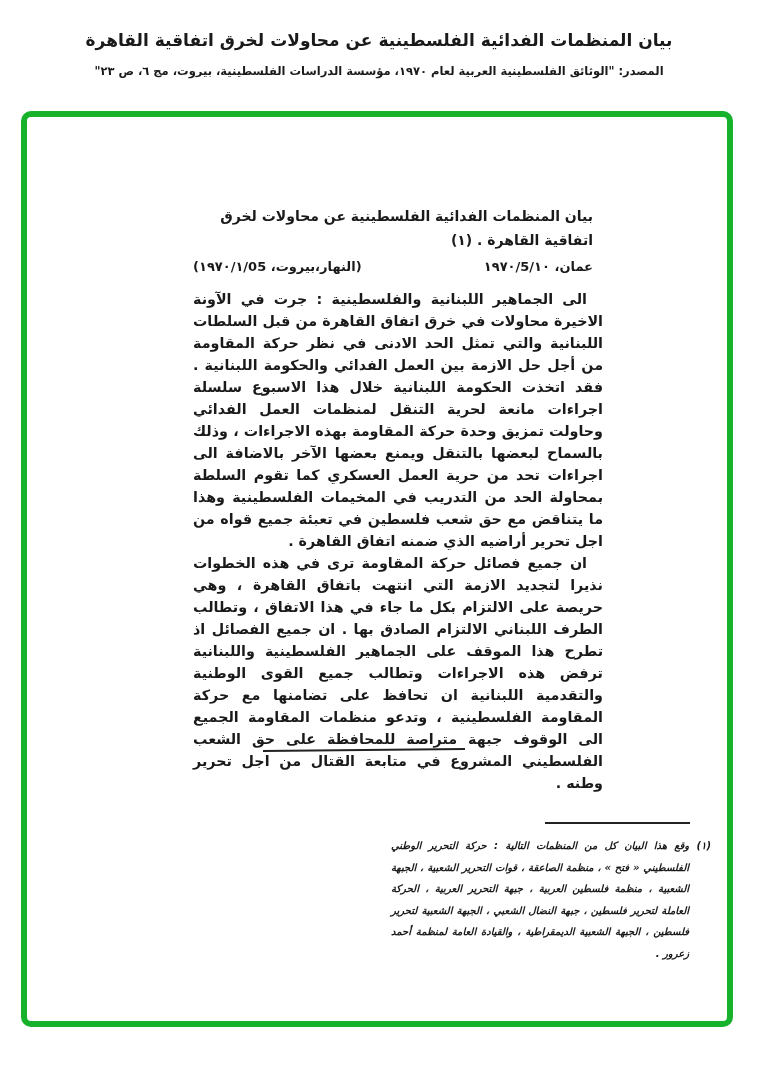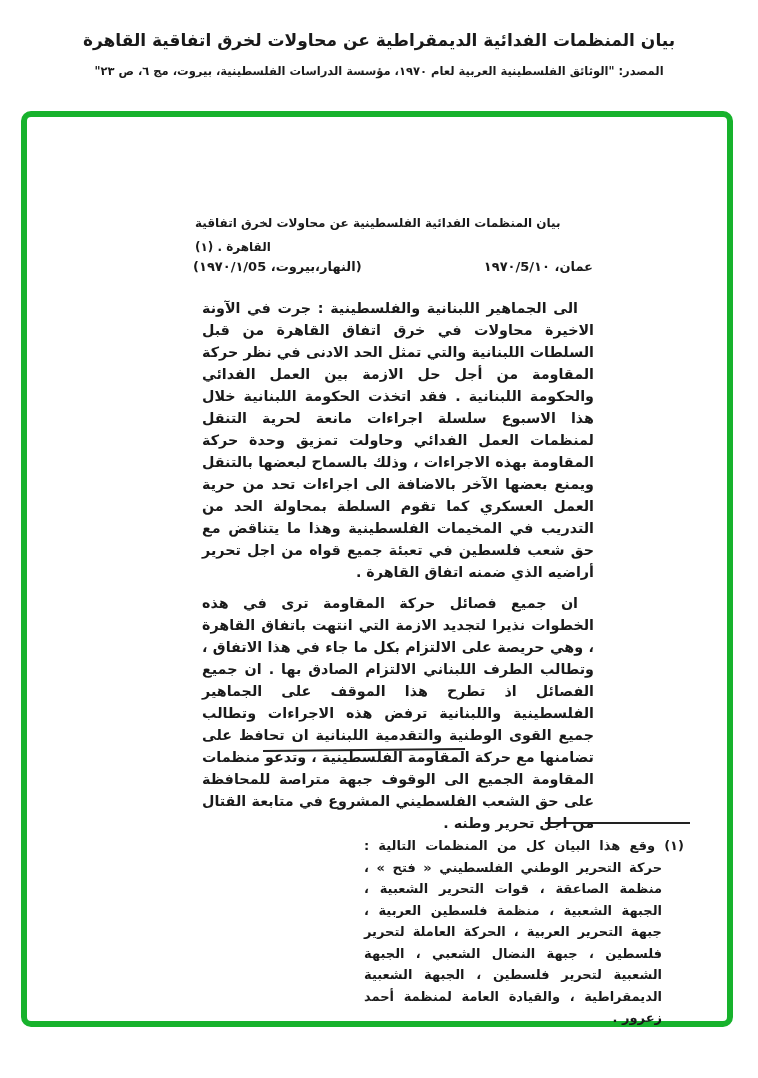--- a/index.html
+++ b/index.html
@@ -45,25 +45,25 @@
     width: 700px;
     height: 904px;
     border: 6px solid #17b22c;
     border-radius: 10px;
     background: transparent;
   }
   
   .doc-title {
     position: absolute;
     left: 195px;
-    top: 211px;
+    top: 204px;
     width: 398px;
     direction: rtl;
-    text-align: left;
-    font-size: 12px;
+    text-align: right;
+    font-size: 14px;
     font-weight: bold;
     line-height: 24px;
   }
   .dateline {
     position: absolute;
     left: 193px;
     top: 259px;
     width: 400px;
     direction: rtl;
     display: flex;
@@ -76,21 +76,21 @@
     left: 193px;
     top: 288px;
     width: 410px;
     direction: rtl;
     text-align: justify;
     font-size: 14.3px;
     font-weight: bold;
     line-height: 22px;
   }
   .body-text p {
-    margin: 9px;
+    margin: 0;
     text-indent: 16px;
   }
   .body-divider {
     position: absolute;
     left: 263px;
     top: 749px;
     width: 202px;
     height: 2px;
     background: #222222;
     transform: rotate(-0.6deg);
@@ -98,37 +98,38 @@
   .footnote-divider {
     position: absolute;
     left: 545px;
     top: 822px;
     width: 145px;
     height: 2px;
     background: #222222;
   }
   .footnote {
     position: absolute;
-    left: 364px;
+    left: 391px;
     top: 835px;
     width: 320px;
     box-sizing: border-box;
     direction: rtl;
     text-align: justify;
-    font-size: 13px;
+    font-size: 10px;
     font-weight: bold;
     line-height: 21.5px;
     padding-right: 22px;
     text-indent: -22px;
+    font-style: italic;
   }
 </style>
 </head>
 <body>
 
-<div class="hdr-title">بيان المنظمات الفدائية الديمقراطية عن محاولات لخرق اتفاقية القاهرة</div>
+<div class="hdr-title">بيان المنظمات الفدائية الفلسطينية عن محاولات لخرق اتفاقية القاهرة</div>
 
 <div class="hdr-source">المصدر: "الوثائق الفلسطينية العربية لعام ١٩٧٠، مؤسسة الدراسات الفلسطينية، بيروت، مج ٦، ص ٢٣"</div>
 
 <div class="green-frame"></div>
 
 <div class="doc-title">بيان المنظمات الفدائية الفلسطينية عن محاولات لخرق اتفاقية القاهرة . (١)</div>
 
 <div class="dateline">
   <span>عمان، ١٩٧٠/5/١٠</span>
   <span>(النهار،بيروت، ١٩٧٠/١/05)</span>

